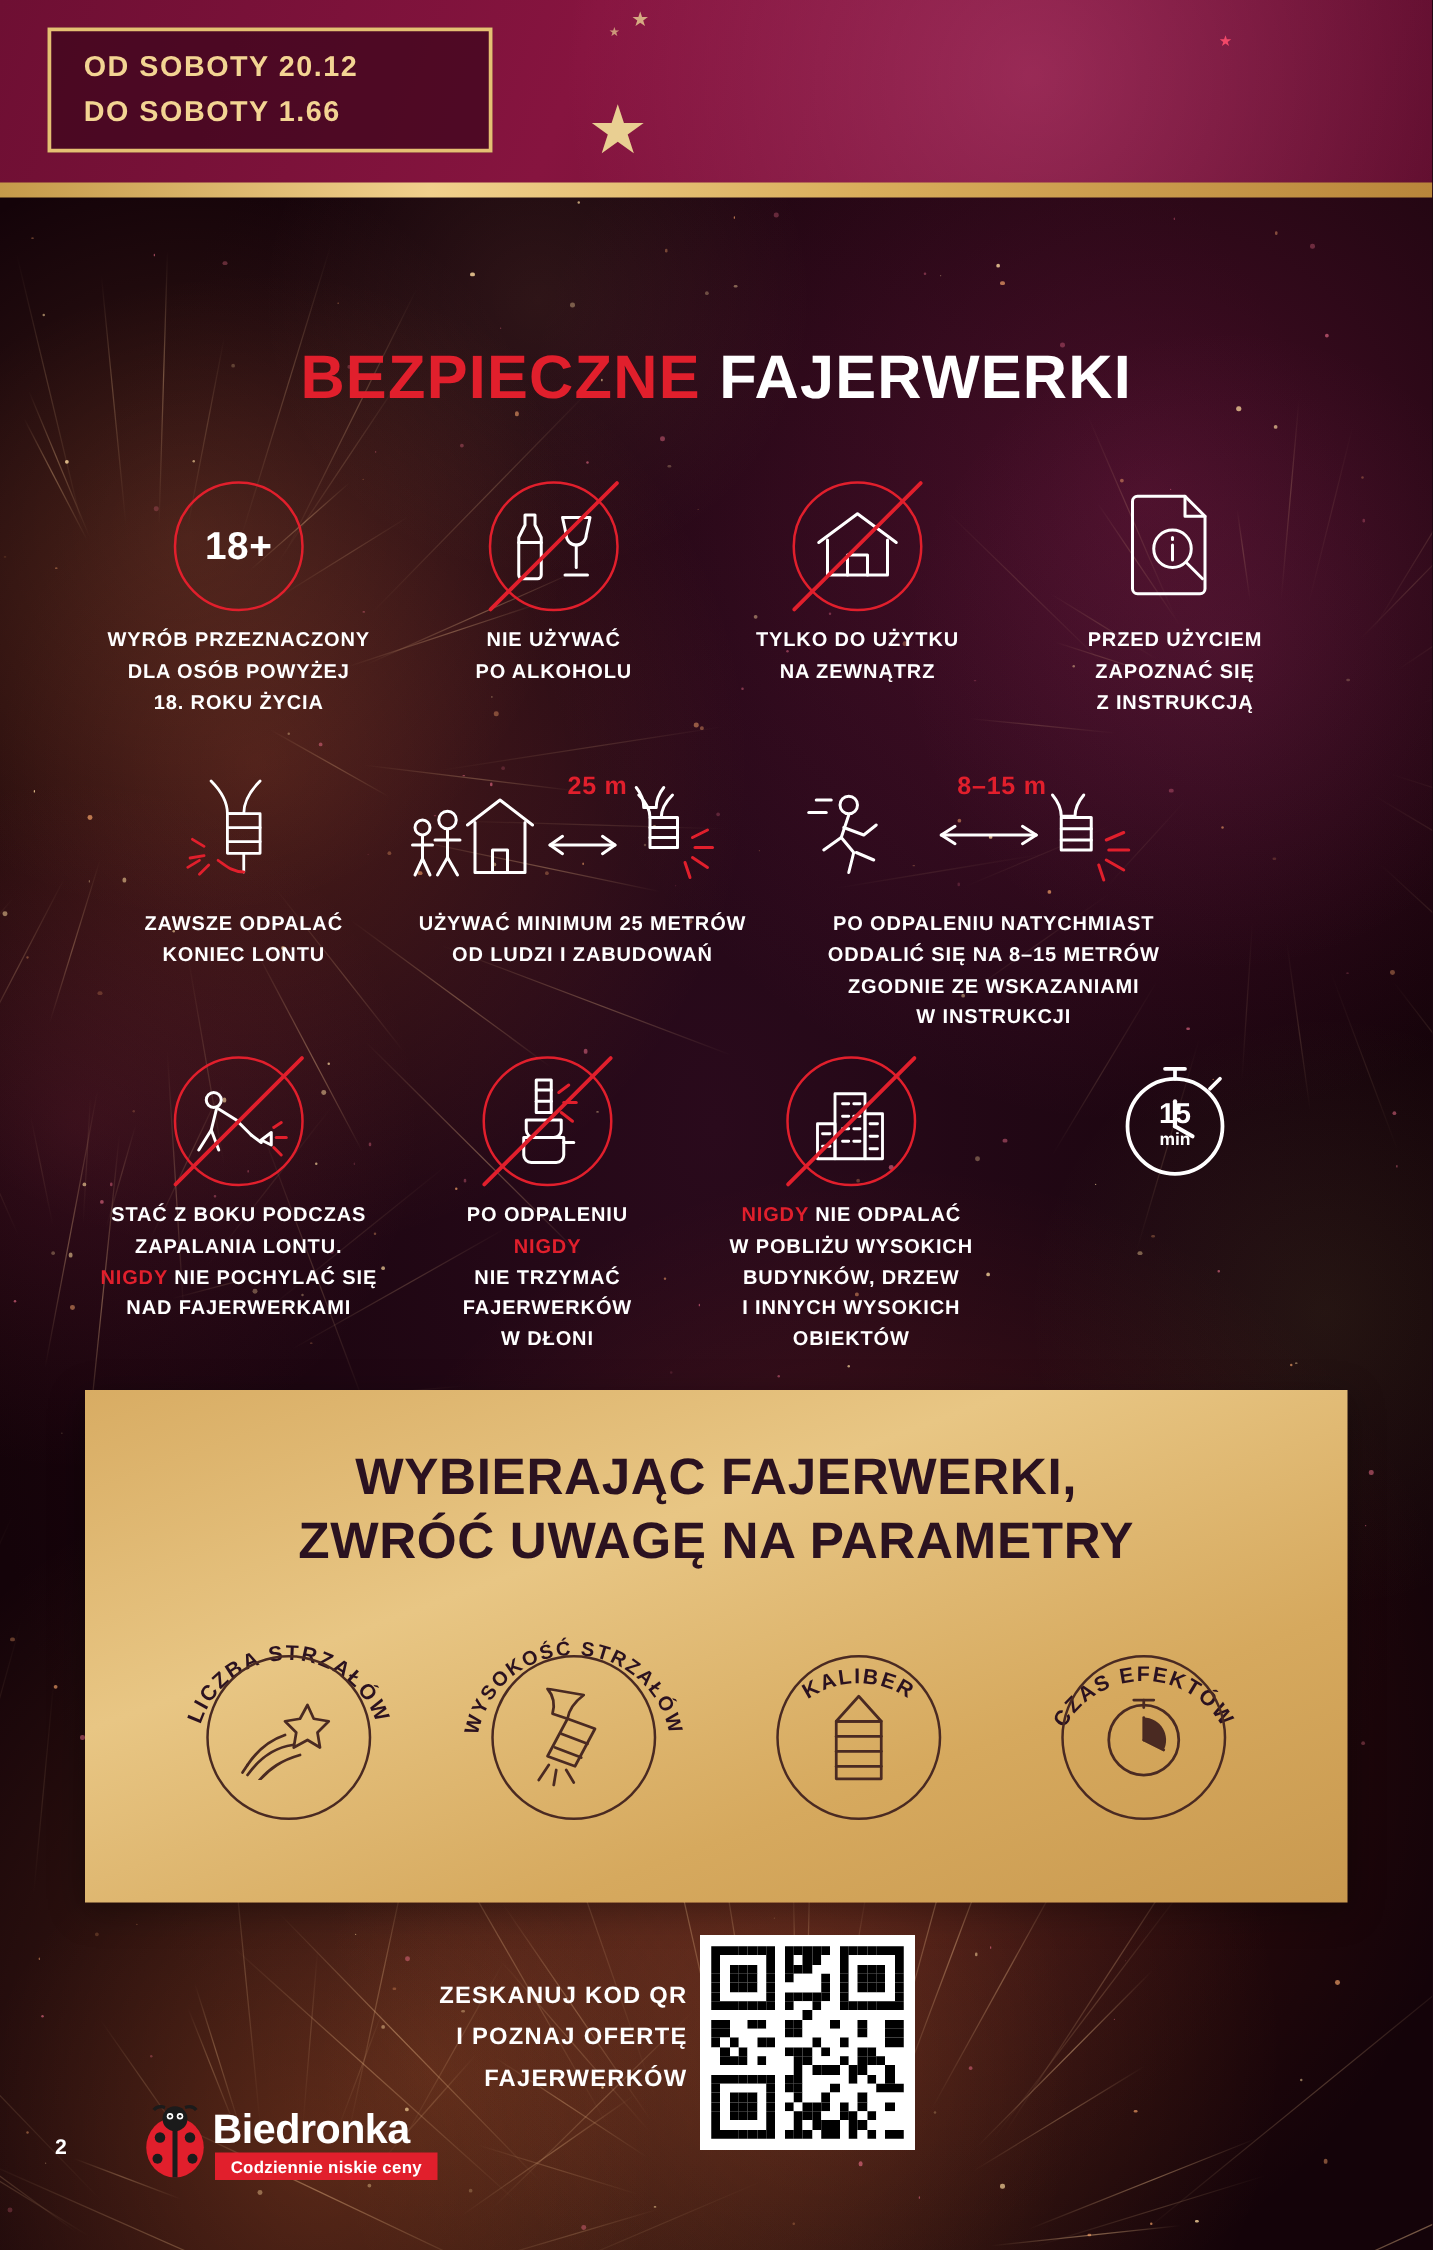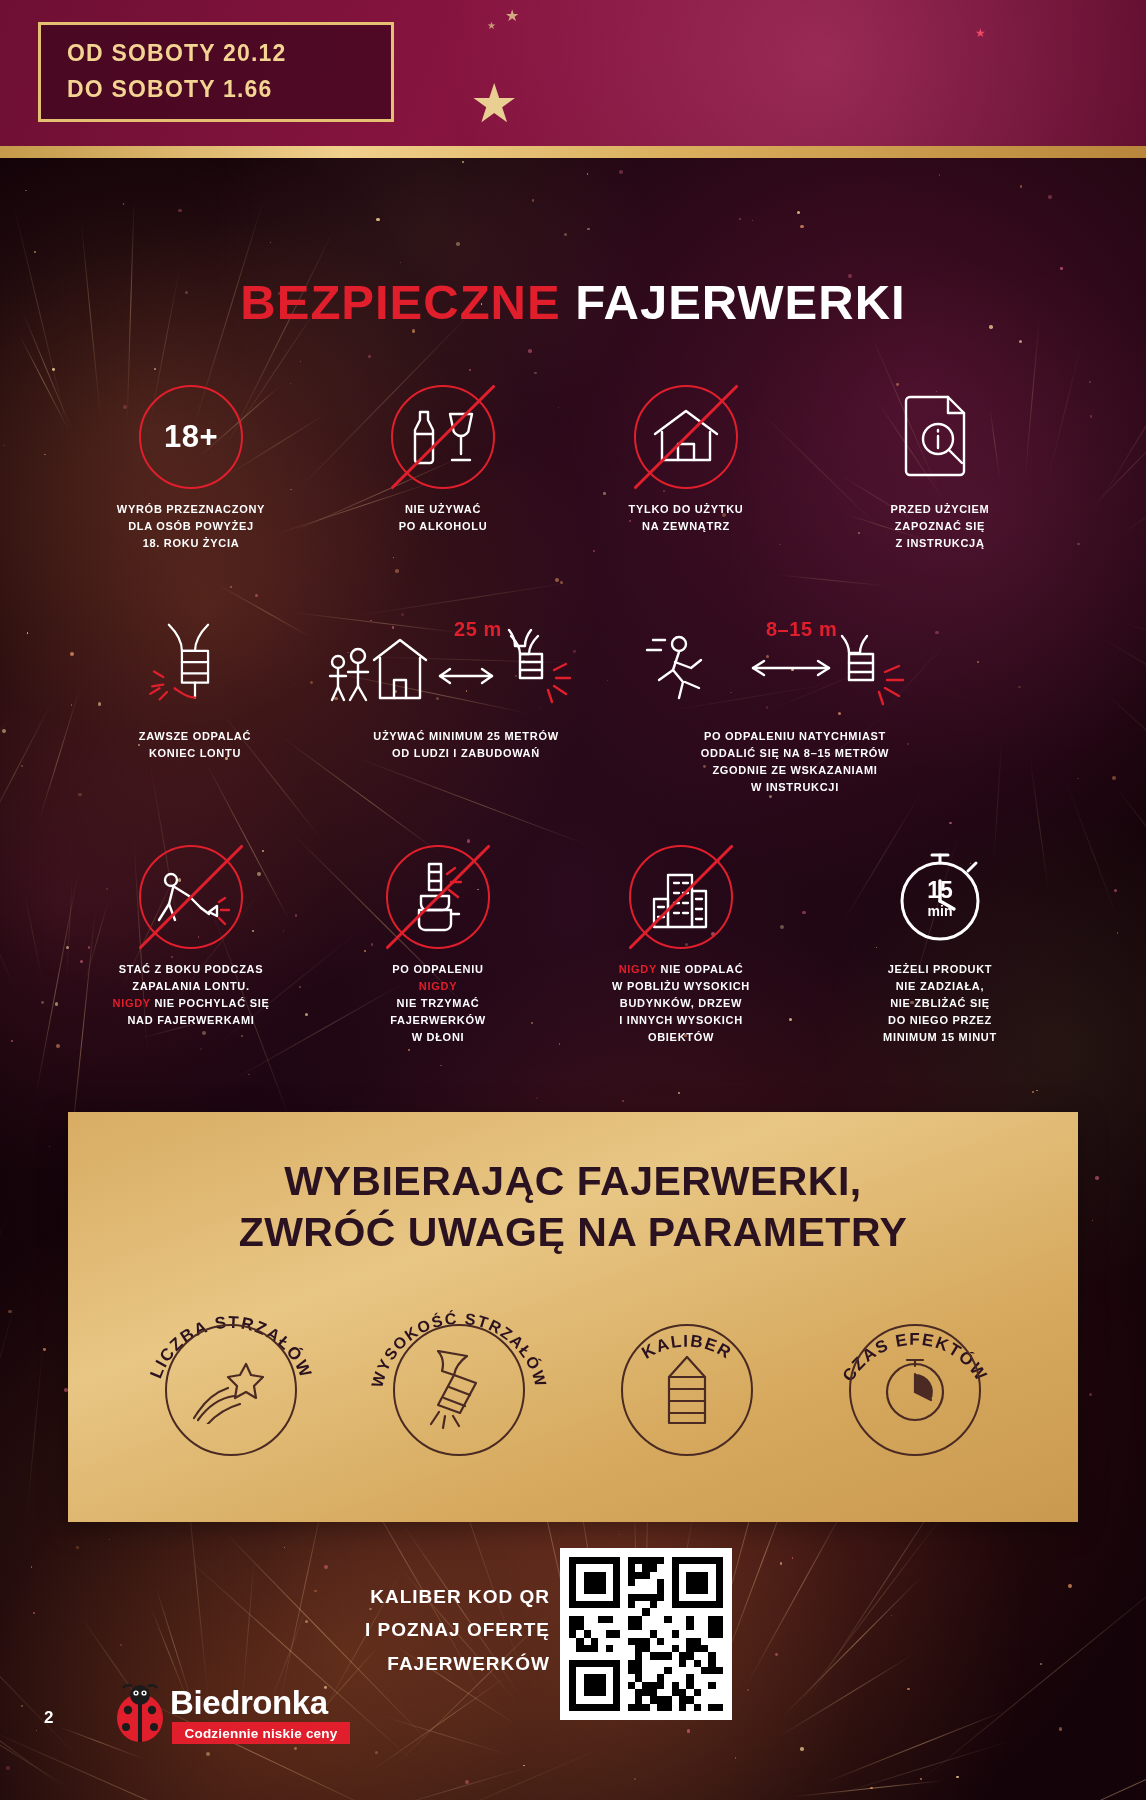--- a/index.html
+++ b/index.html
@@ -73,21 +73,21 @@
   .title {
     position:absolute; left:0; top:274px; width:1146px; text-align:center;
     font-size:49px; font-weight:bold; letter-spacing:1px;
   }
   .title .red { color:#e11f2c; }
   .title .white { color:#ffffff; }
   .cell {
     position:absolute; text-align:center;
   }
   .cell .cap {
-    color:#ffffff; font-size:11px; font-weight:bold; letter-spacing:.7px; line-height:1.55;
+    color:#ffffff; font-size:16px; font-weight:bold; letter-spacing:.7px; line-height:1.55;
     margin-top:12px; text-transform:uppercase;
   }
   .cap .hl { color:#e11f2c; }
 
   .circ {
     width:104px; height:104px; border-radius:50%;
     border:2.5px solid #e11f2c;
     margin:0 auto; position:relative;
   }
   .slash {
@@ -834,25 +834,20 @@
           <path d="M52 10 v8"></path>
         <path d="M80 26 l8 -8"></path>
         <path d="M52 56 v-20" stroke-width="3.4"></path>
         <path d="M52 56 l14 8" stroke-width="3.4"></path>
       </svg>
       <div style="position:absolute; left:0; top:0; width:112px; height:104px; display:flex; flex-direction:column; align-items:center; justify-content:center; padding-top:6px;">
         <span style="color:#fff; font-weight:bold; font-size:23px; line-height:1;">15</span>
         <span style="color:#fff; font-weight:bold; font-size:14px; line-height:1.4;">min</span>
       </div>
     </div>
-    <div class="cap" style="white-space:pre-line;">JEŻELI PRODUKT
-NIE ZADZIAŁA,
-NIE ZBLIŻAĆ SIĘ
-DO NIEGO PRZEZ
-MINIMUM 15 MINUT</div>
   </div>
 
   <div class="goldpanel">
     <h2>
       <span>WYBIERAJĄC FAJERWERKI,</span><br>
       <span>ZWRÓĆ UWAGĘ NA PARAMETRY</span>
     </h2>
 
     <div class="params">
 
@@ -927,21 +922,21 @@
             <path d="M38 40 v-18"></path>
               <path d="M38 40 l16 8"></path>
             <path d="M38 40 L38 22 A18 18 0 0 1 54 48 Z" fill="#4a2a22" stroke="none"></path>
           </svg>
         </div>
       </div>
     </div>
   </div>
 
   <div class="qrtext">
-    <div>KALIBER KOD QR</div>
+    <div>ZESKANUJ KOD QR</div>
     <div>I POZNAJ OFERTĘ</div>
     <div>FAJERWERKÓW</div>
   </div>
   <div class="qrbox">
     <div class="qrgrid" id="qrgrid">
         <i></i>
         <i></i>
         <i></i>
         <i></i>
         <i></i>

